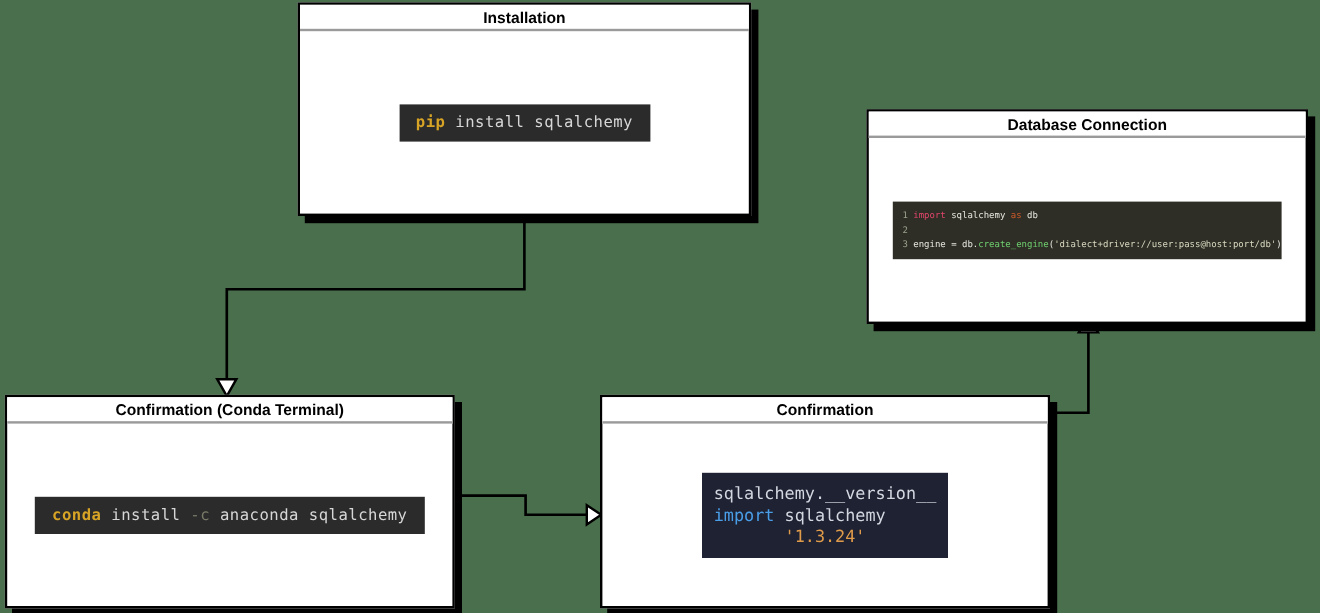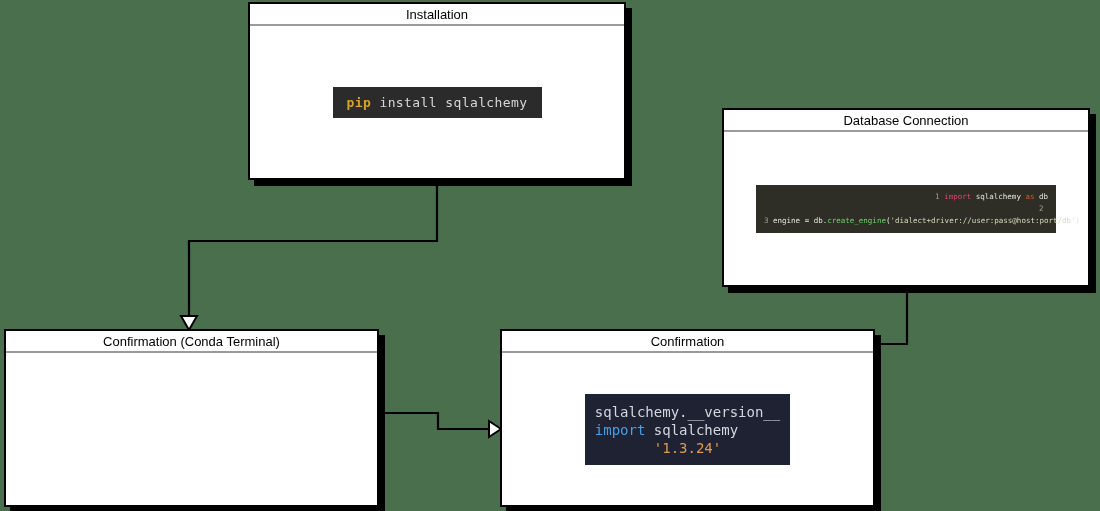--- a/index.html
+++ b/index.html
@@ -18,21 +18,21 @@
     border:2px solid #000000;
     box-shadow:6px 6px 0 0 #000000;
     box-sizing:border-box;
     z-index:5;
   }
   .node-title{
     height:22px;
     line-height:21px;
     text-align:center;
     font-size:13px;
-    font-weight:normal;
+    font-weight:bold;
     color:#000;
     border-bottom:2px solid #9a9a9a;
     box-sizing:border-box;
     background:#ffffff;
   }
   .node-body{
     position:relative;
     height:calc(100% - 22px);
     display:flex;
     align-items:center;
@@ -56,23 +56,22 @@
 
   
   .codeblk{
     background:#2e2e26;
     font-family:"DejaVu Sans Mono","Liberation Mono",monospace;
     font-size:7.5px;
     line-height:12px;
     padding:6px 8px;
     white-space:pre;
     color:#e6e6e0;
-    width:300px;
+    width:324px;
     box-sizing:border-box;
-    text-align:right;
   }
   .codeblk .ln{color:#9aa08c;}
   .codeblk .kw{color:#e0456a;}
   .codeblk .kw2{color:#cf5a2a;}
   .codeblk .fn{color:#6fd06f;}
   .codeblk .str{color:#d8d8c0;}
 
   
   .console{
     background:#1e2233;
@@ -110,29 +109,32 @@
     </g>
   </svg>
 
   <div class="node" style="left:248px;top:2px;width:378px;height:178px;">
     <div class="node-title">Installation</div>
     <div class="node-body">
       <div class="term"><span class="cmd">pip</span><span> install sqlalchemy</span></div>
     </div>
   </div>
 
-  <div class="node" style="left:722px;top:108px;width:368px;height:179px;">
+  <div class="node" style="left:722px;top:91px;width:368px;height:179px;">
     <div class="node-title">Database Connection</div>
     <div class="node-body">
       <div class="codeblk"><div><span class="ln">1</span> <span class="kw">import</span><span> sqlalchemy </span><span class="kw2">as</span><span> db</span></div><div><span class="ln">2</span> </div><div><span class="ln">3</span> <span>engine = db.</span><span class="fn">create_engine</span><span>(</span><span class="str">'dialect+driver://user:pass@host:port/db'</span><span>)</span></div></div>
     </div>
   </div>
 
   <div class="node" style="left:4px;top:329px;width:375px;height:178px;">
     <div class="node-title">Confirmation (Conda Terminal)</div>
+    <div class="node-body">
+      <div class="term"><span class="cmd">conda</span><span> install </span><span class="flag">-c</span><span> anaconda sqlalchemy</span></div>
+    </div>
   </div>
 
   <div class="node" style="left:500px;top:329px;width:375px;height:178px;">
     <div class="node-title">Confirmation</div>
     <div class="node-body">
       <div class="console"><div>sqlalchemy.__version__</div><div><span class="kw">import</span><span> sqlalchemy</span></div><div class="str">'1.3.24'</div></div>
     </div>
   </div>
 
 </div>

